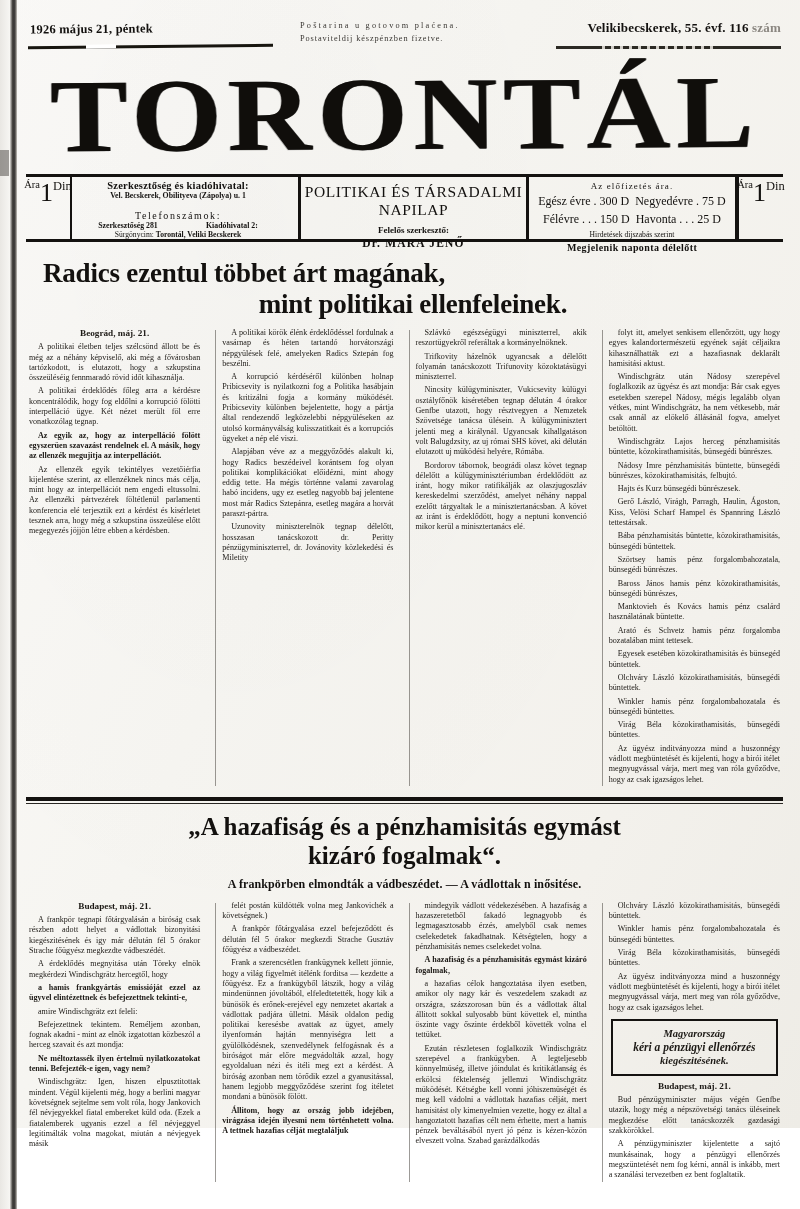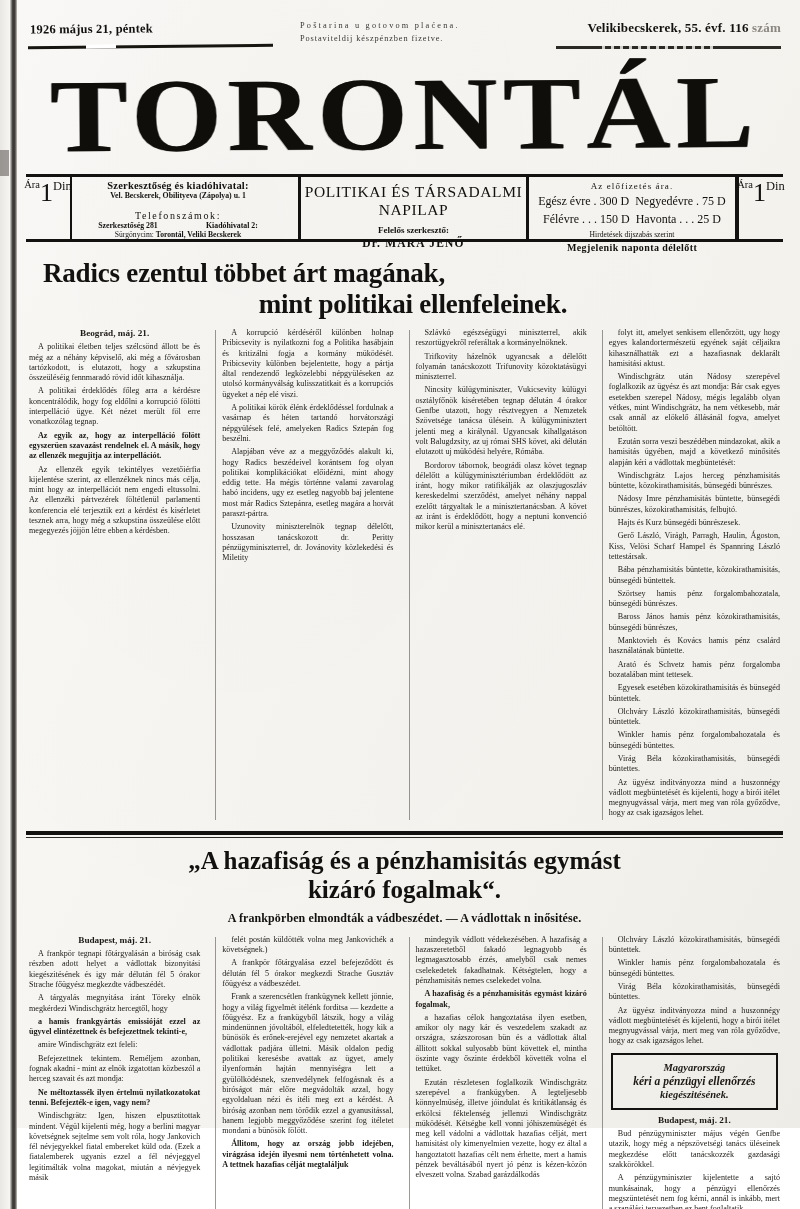--- a/index.html
+++ b/index.html
@@ -191,37 +191,36 @@
 
       <div class="col">
         <p class="dl">Beográd, máj. 21.</p>
         <p>A politikai életben teljes szélcsönd állott be és még az a néhány képviselő, aki még a fővárosban tartózkodott, is elutazott, hogy a szkupstina összeüléséig fennmaradó rövid időt kihasználja.</p>
         <p>A politikai érdeklődés főleg arra a kérdésre koncentrálódik, hogy fog eldőlni a korrupció fölötti interpelláció ügye. Két nézet merült föl erre vonatkozólag tegnap.</p>
         <p class="bd">Az egyik az, hogy az interpelláció fölött egyszerüen szavazást rendelnek el. A másik, hogy az ellenzék megujitja az interpellációt.</p>
         <p>Az ellenzék egyik tekintélyes vezetőiérfia kijelentése szerint, az ellenzéknek nincs más célja, mint hogy az interpellációt nem engedi eltussolni. Az ellenzéki pártvezérek föltétlenül parlamenti konferencia elé terjesztik ezt a kérdést és kisérletet tesznek arra, hogy még a szkupstina összeülése előtt megegyezés jöjjön létre ebben a kérdésben.</p>
       </div>
 
       <div class="col sep">
+        <p>A politikai körök élénk érdeklődéssel fordulnak a vasárnap és héten tartandó horvátországi népgyülések felé, amelyeken Radics Sztepán fog beszélni.</p>
         <p>A korrupció kérdéséről különben holnap Pribicsevity is nyilatkozni fog a Politika hasábjain és kritizálni fogja a kormány müködését. Pribicsevity különben bejelentette, hogy a pártja által rendezendő legközelebbi népgyüléseken az utolsó kormányválság kulisszatitkait és a korrupciós ügyeket a nép elé viszi.</p>
-        <p>A politikai körök élénk érdeklődéssel fordulnak a vasárnap és héten tartandó horvátországi népgyülések felé, amelyeken Radics Sztepán fog beszélni.</p>
         <p>Alapjában véve az a meggyőződés alakult ki, hogy Radics beszédeivel korántsem fog olyan politikai komplikációkat előidézni, mint ahogy eddig tette. Ha mégis történne valami zavarolag habó incidens, ugy ez esetleg nagyobb baj jelentene most már Radics Sztepánra, esetleg magára a horvát paraszt-pártra.</p>
         <p>Uzunovity miniszterelnök tegnap délelőtt, hosszasan tanácskozott dr. Peritty pénzügyminiszterrel, dr. Jovánovity közlekedési és Miletity</p>
       </div>
 
       <div class="col sep">
         <p>Szlávkó egészségügyi miniszterrel, akik reszortügyekről referáltak a kormányelnöknek.</p>
         <p>Trifkovity házelnök ugyancsak a délelőtt folyamán tanácskozott Trifunovity közoktatásügyi miniszterrel.</p>
         <p>Nincsity külügyminiszter, Vukicsevity külügyi osztályfőnök kiséretében tegnap délután 4 órakor Genfbe utazott, hogy résztvegyen a Nemzetek Szövetsége tanácsa ülésein. A külügyminisztert jelenti meg a királynál. Ugyancsak kihallgatáson volt Balugdzsity, az uj római SHS követ, aki délután elutazott uj müködési helyére, Rómába.</p>
         <p>Bordorov tábornok, beográdi olasz követ tegnap délelőtt a külügyminisztériumban érdeklődött az iránt, hogy mikor ratifikálják az olaszjugoszláv kereskedelmi szerződést, amelyet néhány nappal ezelőtt tárgyaltak le a minisztertanácsban. A követ az iránt is érdeklődött, hogy a neptuni konvenció mikor kerül a minisztertanács elé.</p>
       </div>
 
       <div class="col sep fz2">
         <p>folyt itt, amelyet senkisem ellenőrzött, ugy hogy egyes kalandortermészetü egyének saját céljaikra kihasználhatták ezt a hazafiasnak deklarált hamisitási aktust.</p>
         <p>Windischgrätz után Nádosy szerepével foglalkozik az ügyész és azt mondja: Bár csak egyes esetekben szerepel Nádosy, mégis legalább olyan vétkes, mint Windischgrätz, ha nem vétkesebb, már csak annál az elökelő állásánál fogva, amelyet betöltött.</p>
-        <p>Ezután sorra veszi beszédében mindazokat, akik a hamisitás ügyében, majd a következő minősités alapján kéri a vádlottak megbüntetését:</p>
         <p>Windischgrätz Lajos herceg pénzhamisitás büntette, közokirathamisitás, bünsegédi bünrészes.</p>
         <p>Nádosy Imre pénzhamisitás büntette, bünsegédi bünrészes, közokirathamisitás, felbujtó.</p>
         <p>Hajts és Kurz bünsegédi bünrészesek.</p>
         <p>Gerő László, Virágh, Parragh, Haulin, Ágoston, Kiss, Velösi Scharf Hampel és Spannring László tettestársak.</p>
         <p>Bába pénzhamisitás büntette, közokirathamisitás, bünsegédi büntettek.</p>
         <p>Szörtsey hamis pénz forgalombahozatala, bünsegédi bünrészes.</p>
         <p>Baross János hamis pénz közokirathamisitás, bünsegédi bünrészes,</p>
         <p>Manktovieh és Kovács hamis pénz csalárd használatának büntette.</p>
         <p>Arató és Schvetz hamis pénz forgalomba bozatalában mint tettesek.</p>
         <p>Egyesek esetében közokirathamisitás és bünsegéd büntettek.</p>
@@ -239,21 +238,21 @@
       <span class="a">„A hazafiság és a pénzhamisitás egymást</span>
       <span class="b">kizáró fogalmak“.</span>
     </div>
     <div class="subhead2">A frankpörben elmondták a vádbeszédet. — A vádlottak n inősitése.</div>
 
     <div class="cols bot-cols" style="margin-top:9px;">
 
       <div class="col">
         <p class="dl">Budapest, máj. 21.</p>
         <p>A frankpör tegnapi főtárgyalásán a biróság csak részben adott helyet a vádlottak bizonyitási kiegészitésének és igy már délután fél 5 órakor Strache főügyész megkezdte vádbeszédét.</p>
-        <p>A tárgyalás megnyitása iránt Töreky elnök megkérdezi Windischgrätz hercegtől, hogy</p>
+        <p>A érdeklődés megnyitása után Töreky elnök megkérdezi Windischgrätz hercegtől, hogy</p>
         <p class="bd">a hamis frankgyártás emissióját ezzel az ügyvel elintézettnek és befejezettnek tekinti-e,</p>
         <p>amire Windischgrätz ezt feleli:</p>
         <p>Befejezettnek tekintem. Reméljem azonban, fognak akadni - mint az elnök izgatottan közbeszól a herceg szavait és azt mondja:</p>
         <p class="bd">Ne méltoztassék ilyen értelmü nyilatkozatokat tenni. Befejezték-e igen, vagy nem?</p>
         <p>Windischgrätz: Igen, hiszen elpusztitottak mindent. Végül kijelenti még, hogy a berlini magyar követségnek sejtelme sem volt róla, hogy Jankovich fél névjegyekkel fiatal embereket küld oda. (Ezek a fiatalemberek ugyanis ezzel a fél névjeggyel legitimálták volna magokat, miután a névjegyek másik</p>
       </div>
 
       <div class="col sep">
         <p>felét postán küldötték volna meg Jankovichék a követségnek.)</p>
         <p>A frankpör főtárgyalása ezzel befejeződött és délután fél 5 órakor megkezdi Strache Gusztáv főügyész a vádbeszédet.</p>

